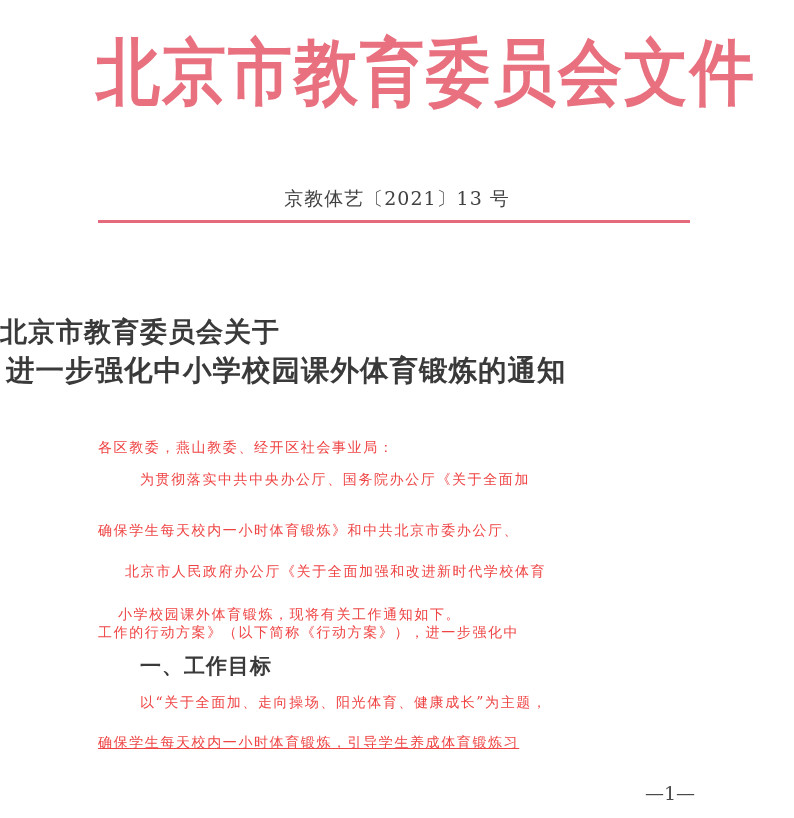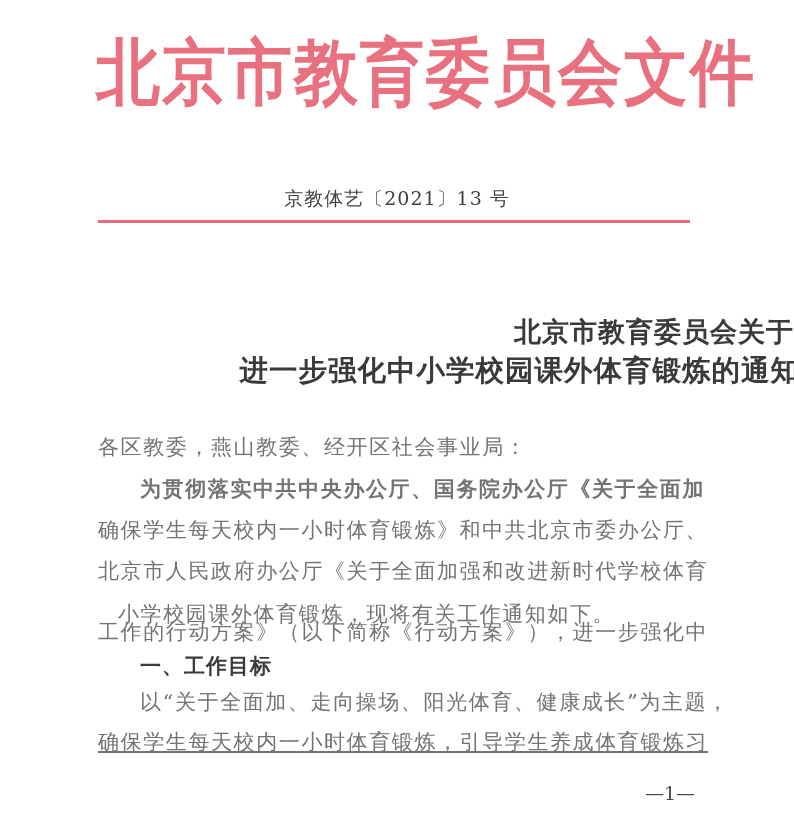--- a/index.html
+++ b/index.html
@@ -53,37 +53,37 @@
       left: 98px;
       top: 220px;
       width: 592px;
       height: 3px;
       background: #e56a7c;
     }
     .title {
       position: absolute;
       left: 0;
       width: 794px;
-      text-align: right;
+      text-align: left;
       font-family: "DejaVu Sans", "Liberation Sans", sans-serif;
       font-weight: bold;
       font-size: 27px;
       color: #3a3a3a;
       letter-spacing: 1px;
       white-space: nowrap;
     }
     .title.line1 { top: 314px; }
     .title.line2 { top: 352px; left: 6px; font-size: 28.5px; }
     .body-line {
       position: absolute;
       left: 98px;
       width: 600px;
-      font-size: 21px;
+      font-size: 14px;
       line-height: 28px;
-      color: #737373;
+      color: #ef4444;
       white-space: nowrap;
       letter-spacing: 1.6px;
     }
     .indent { left: 140px; }
     .heading {
       position: absolute;
       left: 140px;
       font-family: "DejaVu Sans", "Liberation Sans", sans-serif;
       font-weight: bold;
       font-size: 21px;
@@ -111,23 +111,23 @@
 
   <div class="doc-number">京教体艺〔2021〕13 号</div>
 
   <div class="red-rule"></div>
 
   <div class="title line1">北京市教育委员会关于</div>
   <div class="title line2">进一步强化中小学校园课外体育锻炼的通知</div>
 
   <div class="body-line" style="top:433px;">各区教委，燕山教委、经开区社会事业局：</div>
 
-  <div class="body-line indent" style="top:475px;font-weight:bold;">为贯彻落实中共中央办公厅、国务院办公厅《关于全面加</div>
+  <div class="body-line indent" style="top:465px;">为贯彻落实中共中央办公厅、国务院办公厅《关于全面加</div>
   <div class="body-line" style="top:516px;">确保学生每天校内一小时体育锻炼》和中共北京市委办公厅、</div>
-  <div class="body-line" style="top:557px;">北京市人民政府办公厅《关于全面加强和改进新时代学校体育</div>
+  <div class="body-line" style="top:557px;margin-left:27px;">北京市人民政府办公厅《关于全面加强和改进新时代学校体育</div>
   <div class="body-line" style="top:577px; top:580px;"></div>
 
   <div class="body-line" style="top:597px;margin-top:21px;">工作的行动方案》（以下简称《行动方案》），进一步强化中</div>
   <div class="body-line" style="top:600px;margin-left:20px;">小学校园课外体育锻炼，现将有关工作通知如下。</div>
 
   <div class="heading" style="top:652px;">一、工作目标</div>
 
   <div class="body-line indent" style="top:688px;">以“关于全面加、走向操场、阳光体育、健康成长”为主题，</div>
   <div class="body-line" style="top:728px;text-decoration:underline;">确保学生每天校内一小时体育锻炼，引导学生养成体育锻炼习</div>
 

